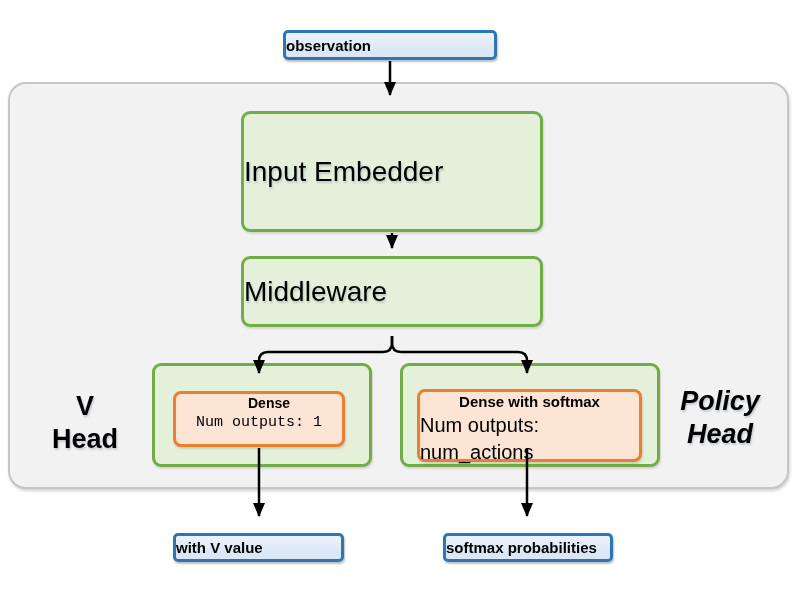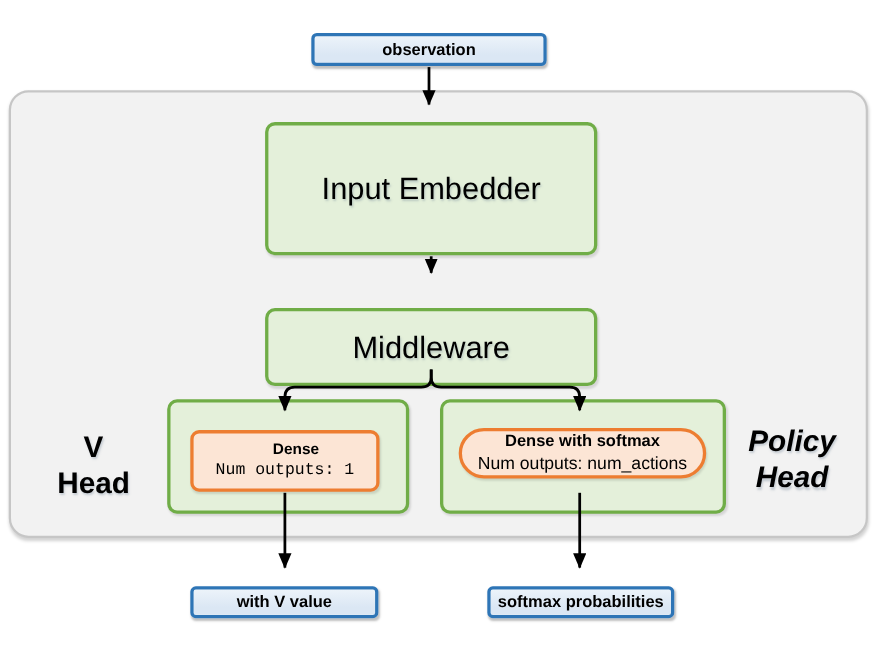--- a/index.html
+++ b/index.html
@@ -17,21 +17,21 @@
     position:absolute;
     left:8px;top:82px;width:781px;height:407px;
     background:var(--color-container-fill,#f2f2f2);
     border:2px solid var(--color-container-border,#c6c6c6);
     border-radius:18px;
     box-shadow:1px 2px 3px rgba(0,0,0,0.18);
     box-sizing:border-box;
   }
   .node{
     position:absolute;
-    display:flex;align-items:center;justify-content:center;
+    display:flex;align-items:center;justify-content:flex-start;
     box-sizing:border-box;
     color:var(--color-text,#000);
   }
   .blue-node{
     background:linear-gradient(180deg,#ecf3fa 0%,var(--color-blue-fill,#dbe7f4) 70%);
     border:3px solid var(--color-blue-border,#2e75b6);
     border-radius:5px;
     font-weight:bold;font-size:15px;
     box-shadow:1px 2px 2px rgba(0,0,0,0.25);
   }
@@ -49,21 +49,21 @@
     background:var(--color-orange-fill,#fce5d5);
     border:3px solid var(--color-orange-border,#ed7d31);
     border-radius:8px;
     flex-direction:column;
     line-height:1.35;
     box-shadow:1px 2px 2px rgba(0,0,0,0.12);
   }
   .orange-node .title{font-weight:bold;font-size:14px;padding-left:20px;}
   .orange-node .subtitle{font-size:15px;font-family:Liberation Mono, monospace;}
   .policy-title{font-weight:bold;font-size:15px;}
-  .policy-subtitle{font-size:16px;}
+  .policy-subtitle{font-size:20px;}
   .head-label{
     position:absolute;
     text-align:center;
     font-weight:bold;font-size:27px;
     line-height:33px;
     color:var(--color-text,#000);
     text-shadow:1px 2px 2px rgba(110,130,150,0.35);
   }
   svg.connectors{
     position:absolute;left:0;top:0;
@@ -84,36 +84,36 @@
   <div class="group-container"></div>
 
   <div class="node blue-node" style="left:283px;top:30px;width:214px;height:30px;">
     <span>observation</span>
   </div>
 
   <div class="node green-node big-label" style="left:241px;top:111px;width:302px;height:121px;">
     <span>Input Embedder</span>
   </div>
 
-  <div class="node green-node big-label" style="left:241px;top:280px;width:302px;height:71px;">
+  <div class="node green-node big-label" style="left:241px;top:256px;width:302px;height:71px;">
     <span>Middleware</span>
   </div>
 
   <div class="node green-node" style="left:152px;top:363px;width:220px;height:104px;"></div>
   <div class="node orange-node" style="left:173px;top:391px;width:172px;height:56px;">
     <span class="title">Dense</span>
     <span class="subtitle">Num outputs: 1</span>
   </div>
   <div class="head-label" style="left:25px;top:390px;width:120px;">
     <div>V</div>
     <div>Head</div>
   </div>
 
   <div class="node green-node" style="left:400px;top:363px;width:260px;height:104px;"></div>
-  <div class="node orange-node" style="left:417px;top:389px;width:225px;height:46px;border-radius:29px;">
+  <div class="node orange-node" style="left:417px;top:389px;width:225px;height:73px;">
     <span class="policy-title">Dense with softmax</span>
     <span class="policy-subtitle">Num outputs: num_actions</span>
   </div>
   <div class="head-label" style="left:660px;top:385px;width:120px;font-style:italic;">
     <div>Policy</div>
     <div>Head</div>
   </div>
 
   <div class="node blue-node" style="left:173px;top:533px;width:171px;height:29px;">
     <span>with V value</span>

